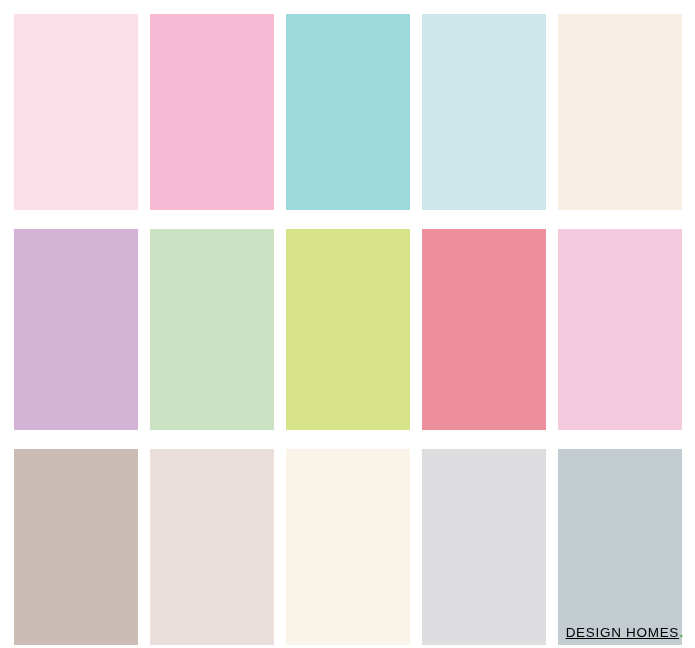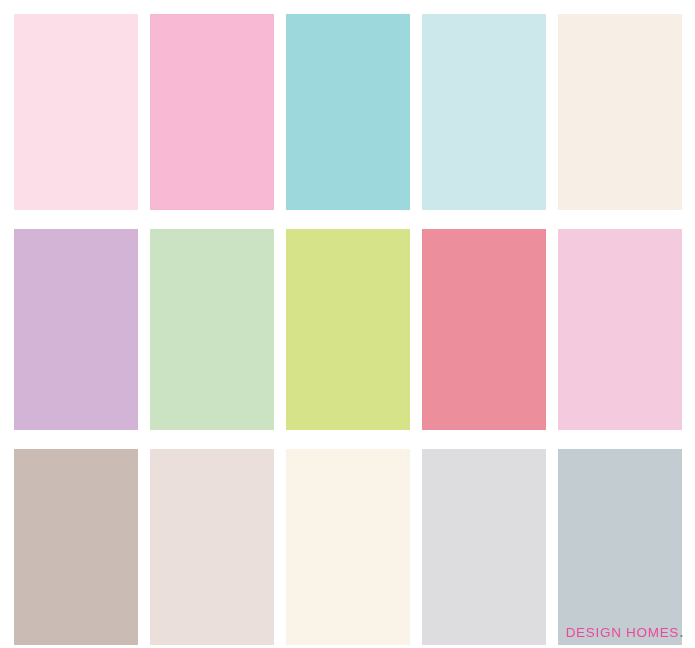--- a/index.html
+++ b/index.html
@@ -82,17 +82,17 @@
     <div class="swatch" style="background-color: rgb(244, 202, 223);"></div>
 
     <div class="swatch" style="background-color: rgb(203, 187, 181);"></div>
     <div class="swatch" style="background-color: rgb(235, 223, 220);"></div>
     <div class="swatch" style="background-color: rgb(250, 243, 232);"></div>
     <div class="swatch" style="background-color: rgb(221, 221, 224);"></div>
     <div class="swatch" style="background-color: rgb(195, 204, 209);"></div>
   </div>
 
   <div id="watermark">
-    <span class="wm-text" style="color: #ec4899;">DESIGN HOMES</span>
+    <span class="wm-text" style="color: #000000; text-decoration: underline;">DESIGN HOMES</span>
       <span class="wm-dot" style="color: rgb(85, 168, 79);">.</span>
   </div>
 
 </div>
 
 </body></html>

